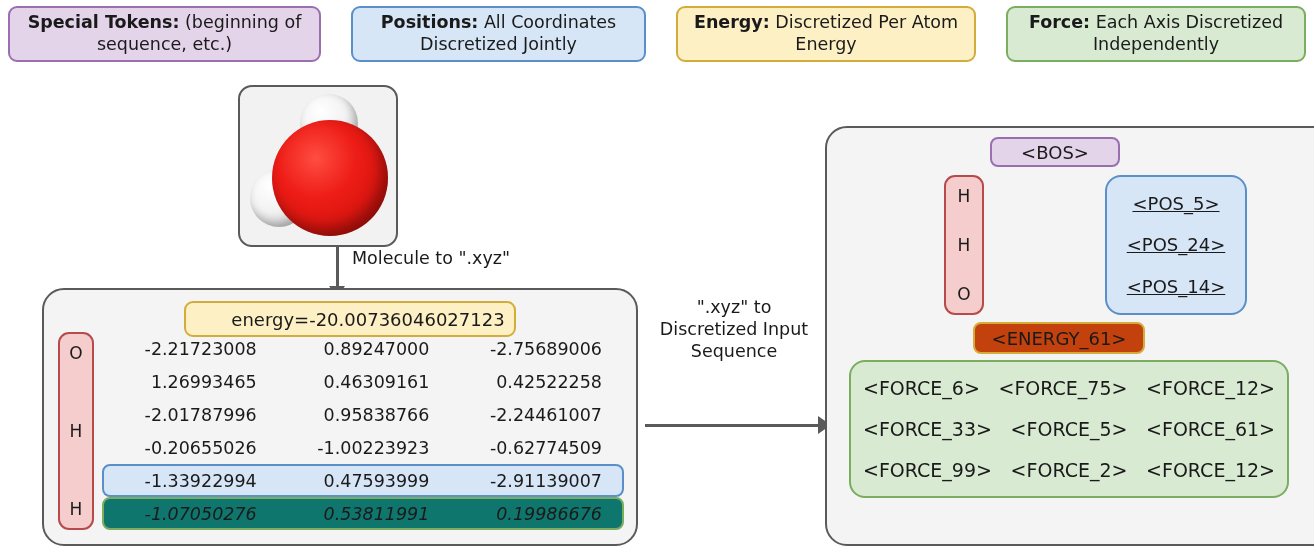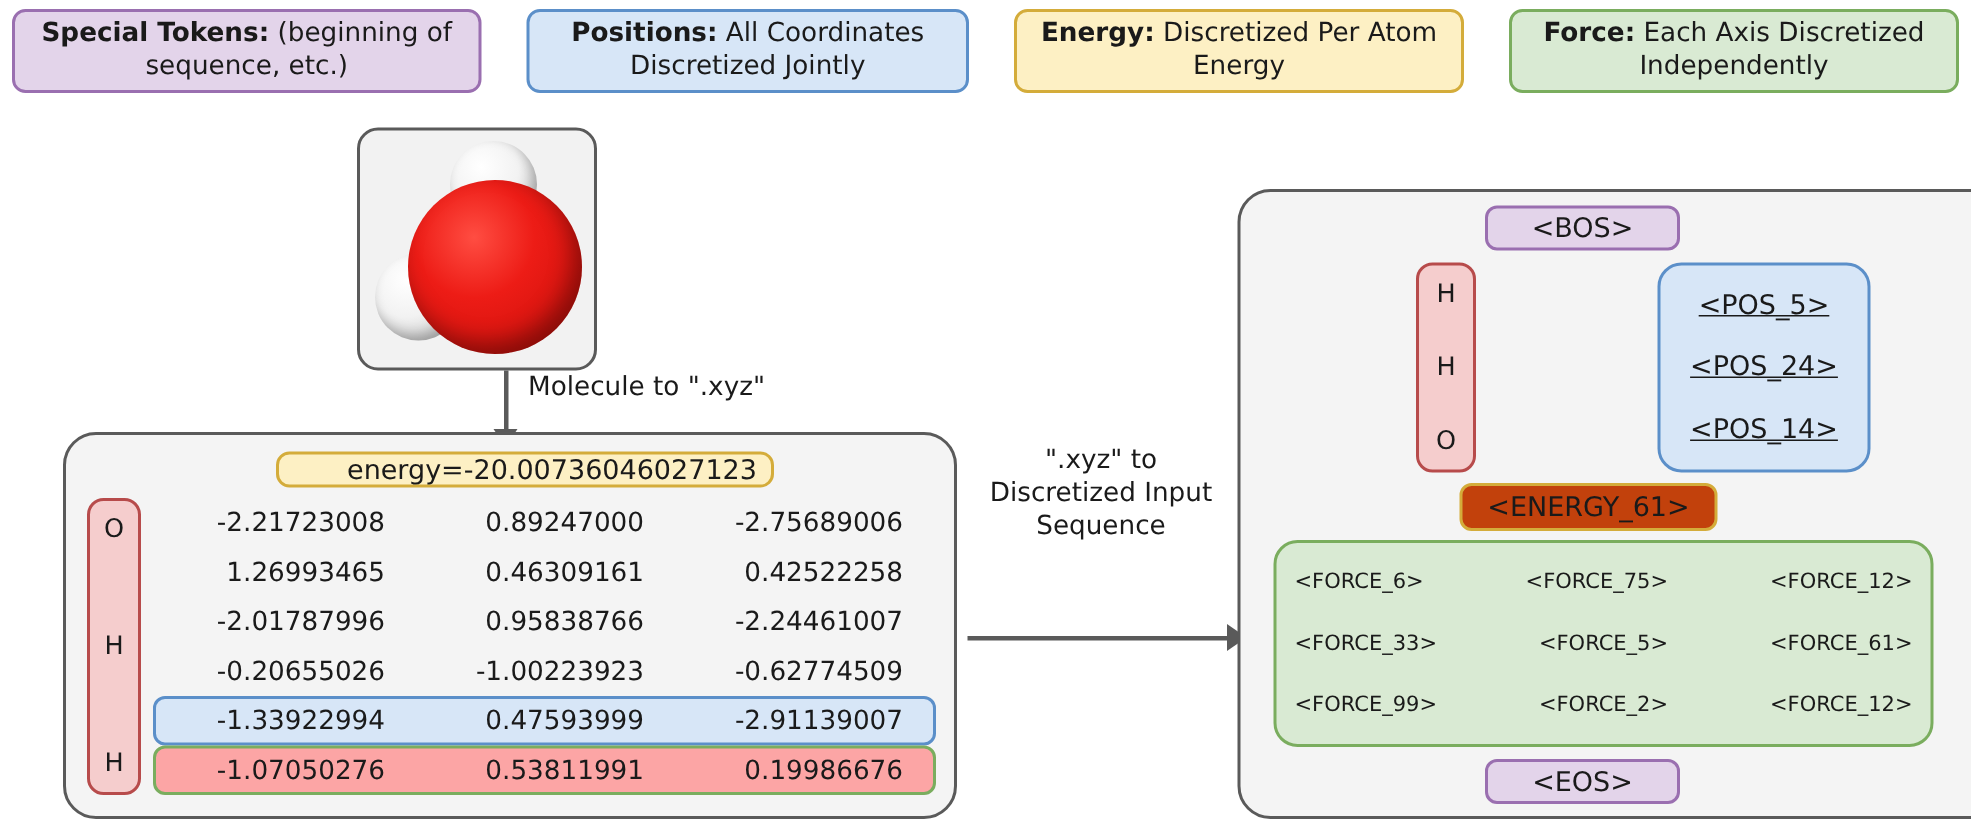--- a/index.html
+++ b/index.html
@@ -99,21 +99,21 @@
     font-size: 17.5px;
     white-space: nowrap;
   }
 
   
   .xyz-panel { left: 42px; top: 288px; width: 596px; height: 258px; }
 
   .energy-chip {
     position: absolute;
     left: 140px; top: 11px;
-    width: 332px; height: 24px;
+    width: 332px; height: 36px;
     background: #fdf0c4;
     border: 2px solid #d4ac3a;
     border-radius: 9px;
     display: flex; align-items: center; justify-content: center;
     font-size: 18px;
     padding-left: 36px;
   }
 
   .atom-col {
     position: absolute;
@@ -140,21 +140,21 @@
     border: 2px solid transparent;
     border-radius: 8px;
   }
   .coord-row span {
     flex: 1;
     text-align: right;
     font-size: 17.5px;
     padding-right: 20px;
   }
   .coord-row.hl-pos   { background: #d7e6f7; border-color: #5b8fc9; }
-  .coord-row.hl-force { background: #fca5a5; border-color: #7aad5e; }
+  .coord-row.hl-force { background: #0f766e; border-color: #7aad5e; font-style: italic; }
 
   
   .mid-arrow {
     position: absolute;
     left: 645px; top: 424px;
     width: 175px; height: 3px;
     background: #5a5a5a;
   }
   .mid-arrow::after {
     content: "";
@@ -228,21 +228,21 @@
     left: 22px; top: 232px;
     width: 440px; height: 138px;
     background: #d9ead3;
     border: 2.5px solid #7aad5e;
     border-radius: 16px;
     display: flex; flex-direction: column; justify-content: space-around;
     padding: 6px 12px;
   }
   .force-row {
     display: flex; justify-content: space-between;
-    font-size: 14px;
+    font-size: 19px;
   }
 </style>
 </head>
 <body>
 
 <div class="legend">
   <div class="legend-box lg-special">
     <span><b>Special Tokens:</b><span> (beginning of sequence, etc.)</span></span>
   </div>
   <div class="legend-box lg-pos">
@@ -341,14 +341,13 @@
       <span>&lt;FORCE_5&gt;</span>
       <span>&lt;FORCE_61&gt;</span>
     </div>
     <div class="force-row">
       <span>&lt;FORCE_99&gt;</span>
       <span>&lt;FORCE_2&gt;</span>
       <span>&lt;FORCE_12&gt;</span>
     </div>
   </div>
 
-  <div class="tok-chip eos">&lt;EOS&gt;</div>
 </div>
 
 </body></html>

